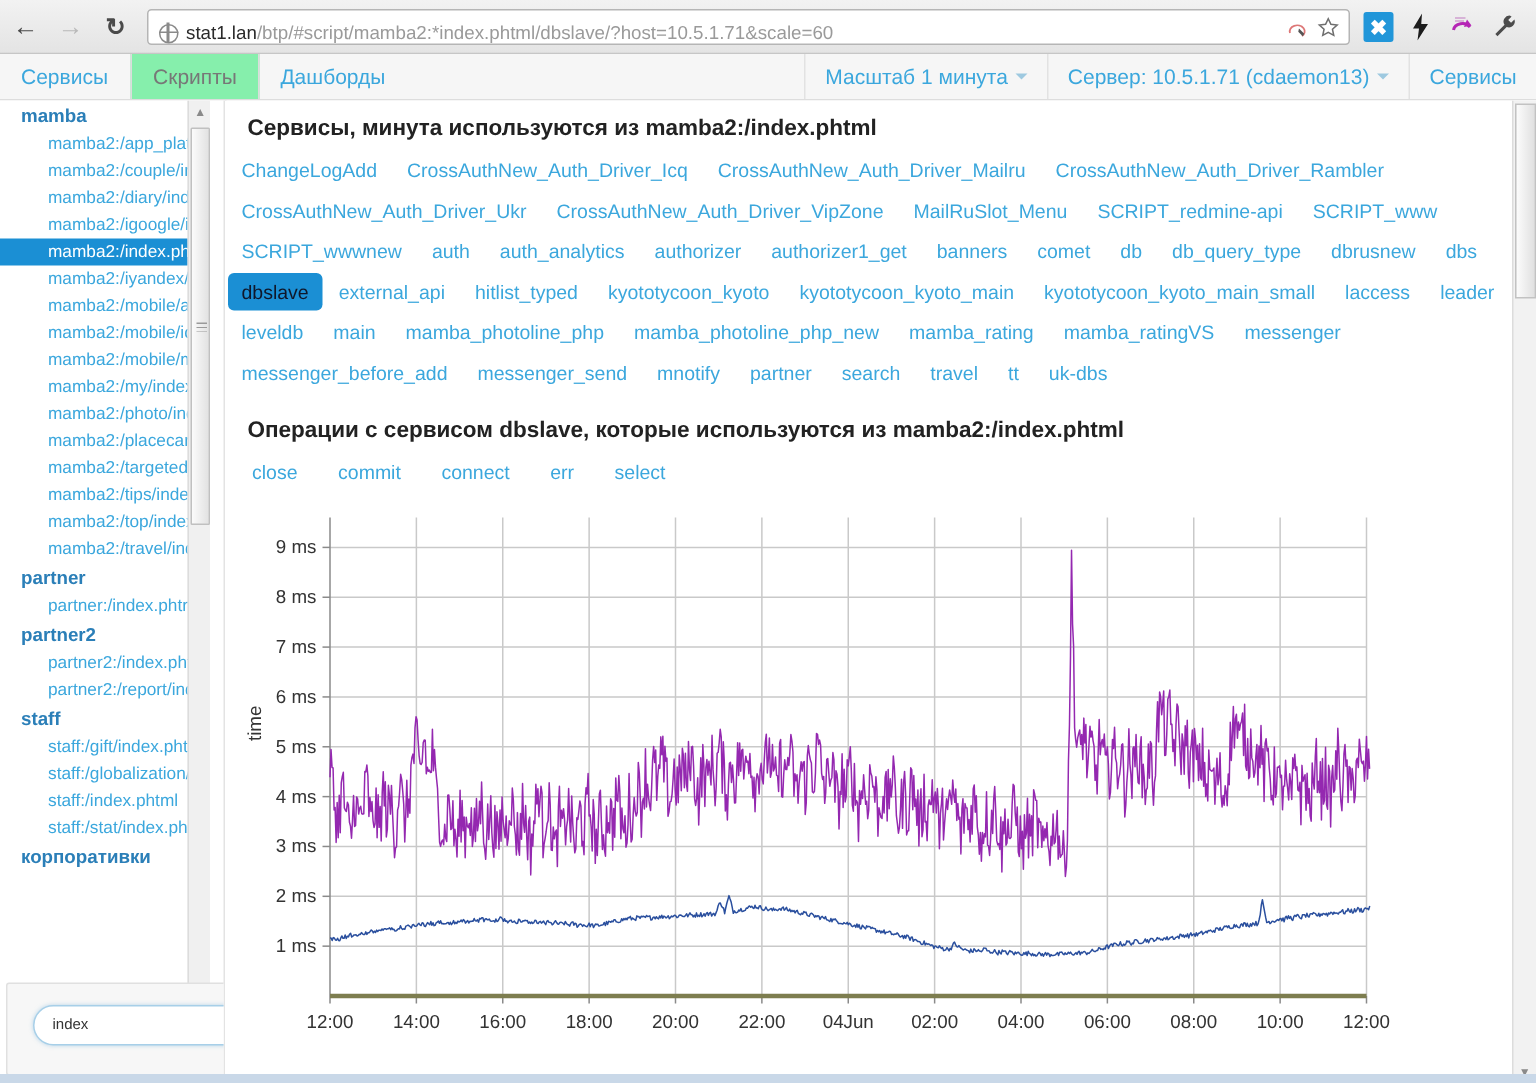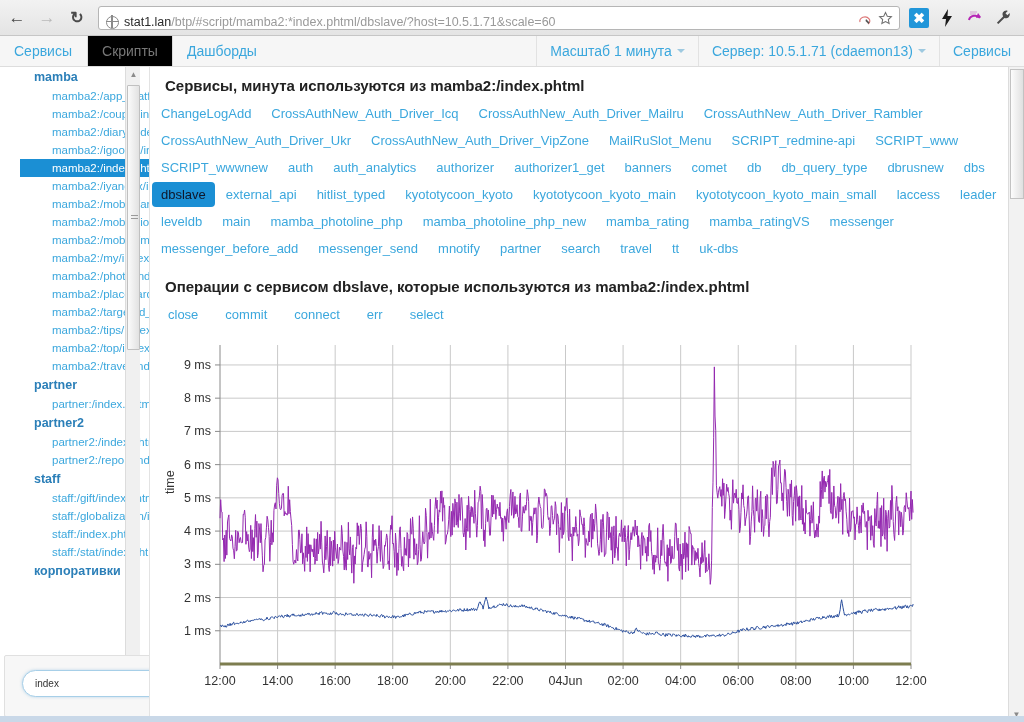--- a/index.html
+++ b/index.html
@@ -53,21 +53,21 @@
   #app-nav {
     position: absolute; left: 0; top: 36px; width: 1024px; height: 31px;
     background: #f6f6f6; border-bottom: 1px solid #ddd;
     display: flex; align-items: stretch; font-size: 14px;
   }
   .nav-tab {
     padding: 0 14px; display: flex; align-items: center; color: #3ba7dd;
     border-right: 1px solid transparent;
   }
   .nav-tab.active {
-    background: #000000; color: #777;
+    background: #86efac; color: #777;
     border-left: 1px solid #dcdcdc; border-right: 1px solid #dcdcdc;
   }
   #nav-spacer { flex: 1 1 auto; }
   .nav-right {
     padding: 0 13px; display:flex; align-items:center; color:#3ba7dd; white-space: nowrap;
     border-left: 1px solid #e2e2e2;
   }
   .caret { display:inline-block; margin-left:5px; border-left:4px solid transparent; border-right:4px solid transparent; border-top:4px solid #9ec9e0;}
 
   
@@ -214,21 +214,21 @@
     <span class="caret"></span>
   </div>
   <div class="nav-right">
     <span>Сервер: 10.5.1.71 (cdaemon13)</span>
     <span class="caret"></span>
   </div>
   <div class="nav-right">Сервисы</div>
 </div>
 
 <div id="sidebar">
-  <div id="sidebar-list" style="top: 0px; margin-left: 20px;">
+  <div id="sidebar-list" style="top: 0px;">
       <div class="grp">mamba</div>
       <div class="itm">mamba2:/app_platform/index.phtml</div>
       <div class="itm">mamba2:/couple/index.phtml</div>
       <div class="itm">mamba2:/diary/index.phtml</div>
       <div class="itm">mamba2:/igoogle/index.phtml</div>
       <div class="itm sel">mamba2:/index.phtml</div>
       <div class="itm">mamba2:/iyandex/index.phtml</div>
       <div class="itm">mamba2:/mobile/android/index.phtml</div>
       <div class="itm">mamba2:/mobile/ios/index.phtml</div>
       <div class="itm">mamba2:/mobile/main/index.phtml</div>

